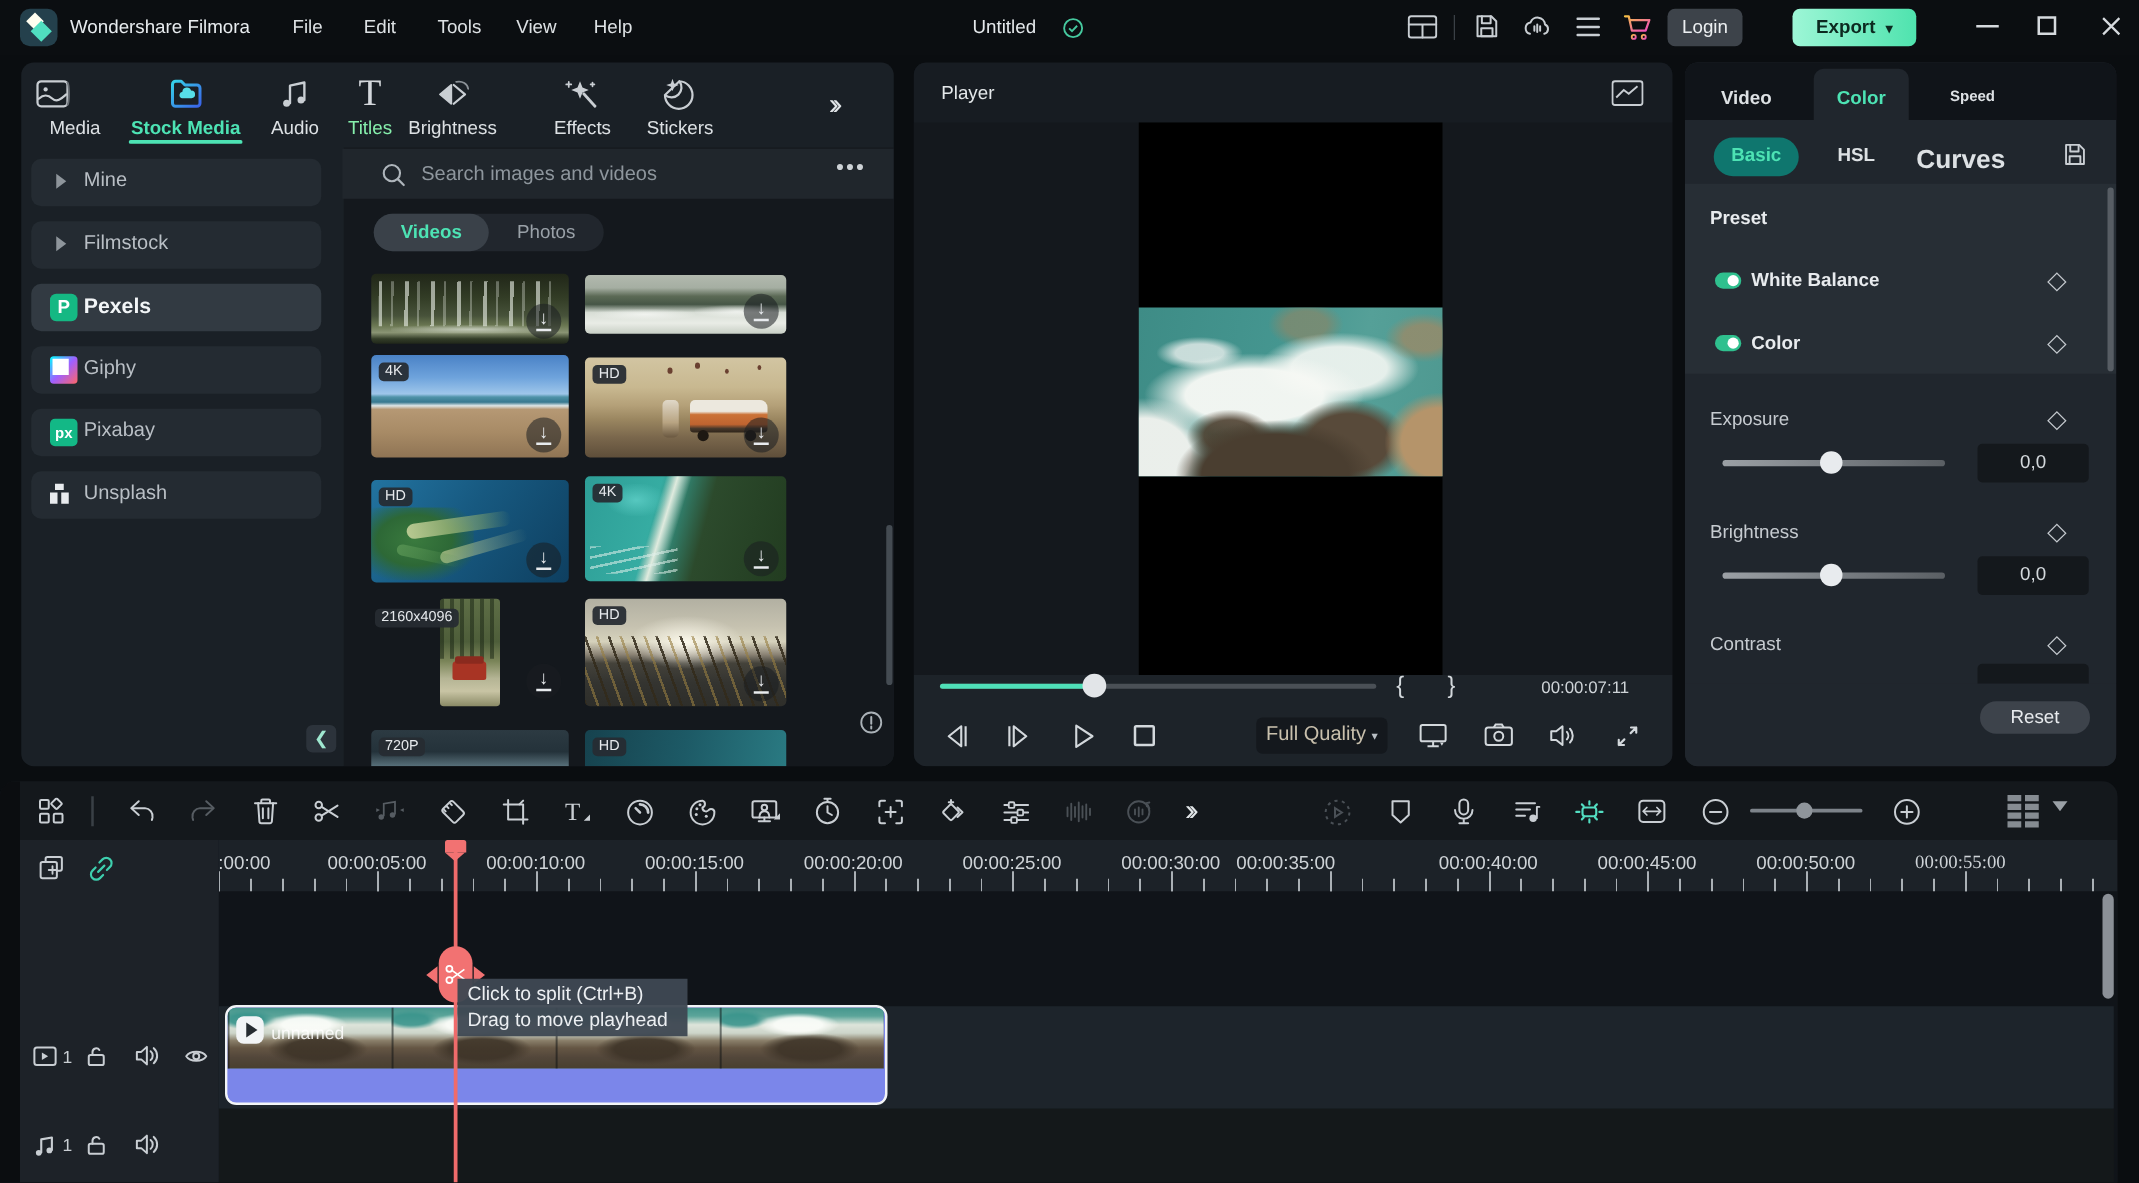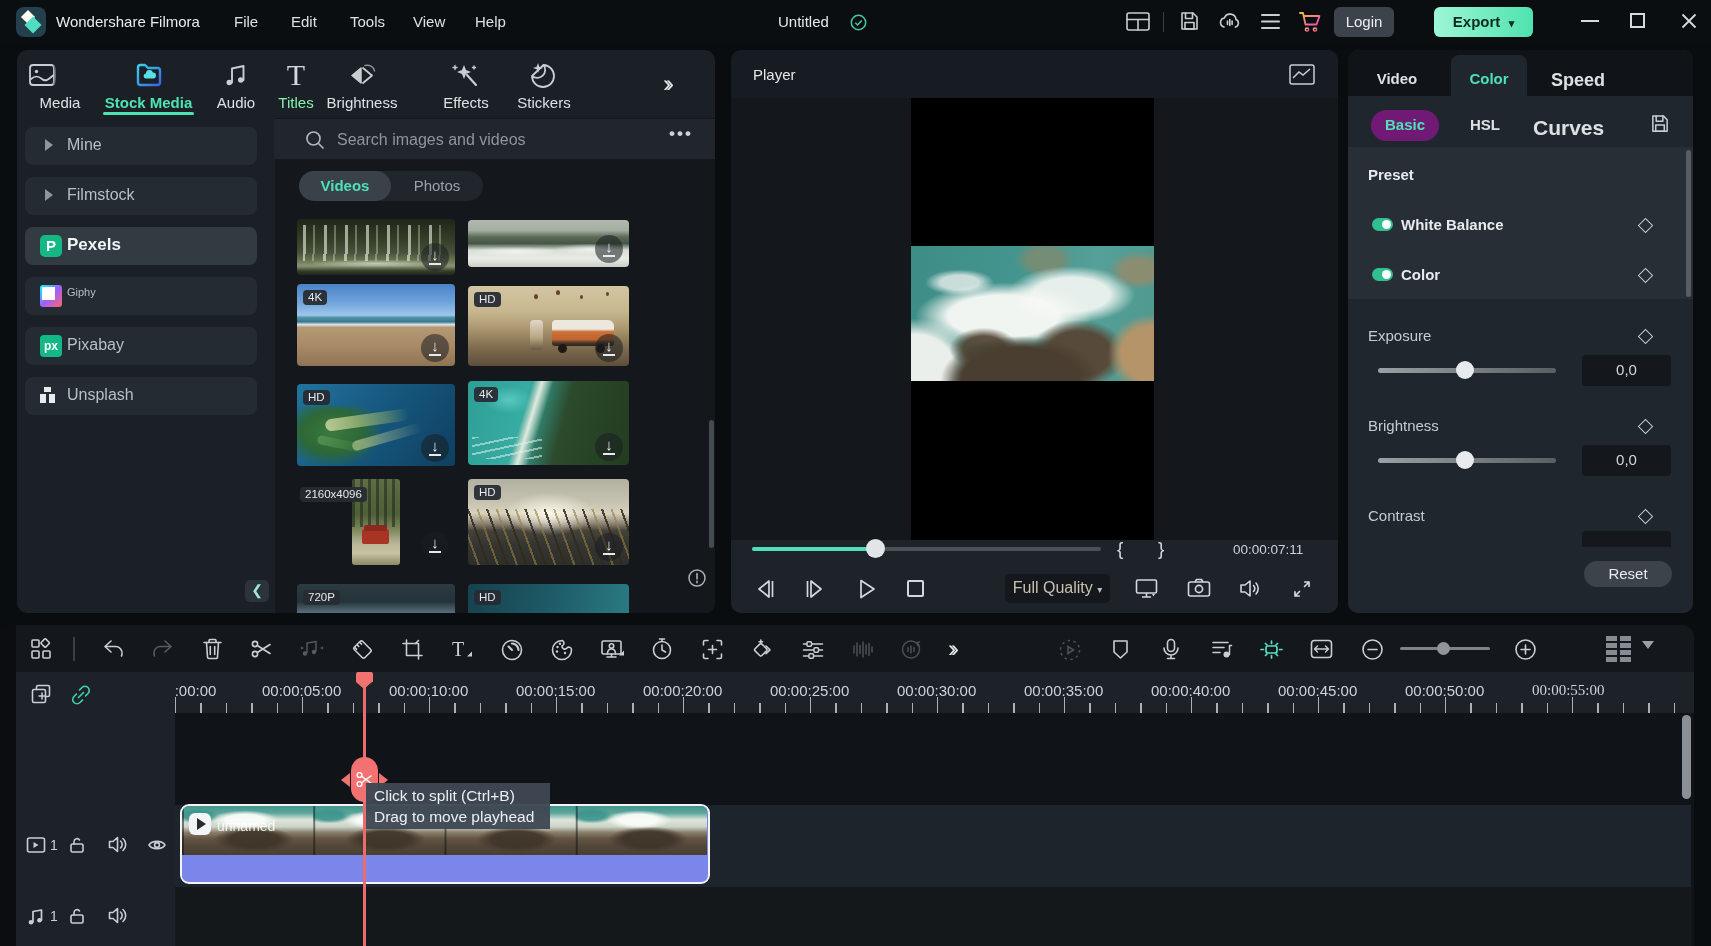--- a/index.html
+++ b/index.html
@@ -163,21 +163,21 @@
       <span class="abs" style="left:20px;top:12px;width:0;height:0;border-left:8px solid #8e959b;border-top:6px solid transparent;border-bottom:6px solid transparent;"></span>
       <span class="abs" style="left:42px;top:9px;font-size:16px;color:#b9bfc5;">Filmstock</span>
     </div>
     <div class="abs" style="left:8px;top:177px;width:232px;height:38px;background:#323a42;border-radius:8px;">
       <span class="abs" style="left:15px;top:8px;width:22px;height:22px;background:#15b883;border-radius:5px;color:#fff;font-size:15px;font-weight:bold;text-align:center;line-height:22px;">P</span>
       <span class="abs" style="left:42px;top:8px;font-size:17px;font-weight:bold;color:#f2f5f7;">Pexels</span>
     </div>
     <div class="abs" style="left:8px;top:227px;width:232px;height:38px;background:#242b32;border-radius:8px;">
       <span class="abs" style="left:15px;top:8px;width:22px;height:22px;background:linear-gradient(135deg,#0ff 0%,#9f5fff 50%,#ff6666 100%);border-radius:3px;"></span>
       <span class="abs" style="left:17px;top:10px;width:13px;height:13px;background:#fff;"></span>
-      <span class="abs" style="left:42px;top:9px;font-size:11px;color:#b9bfc5;">Giphy</span>
+      <span class="abs" style="left:42px;top:9px;font-size:16px;color:#b9bfc5;">Giphy</span>
     </div>
     <div class="abs" style="left:8px;top:277px;width:232px;height:38px;background:#242b32;border-radius:8px;">
       <span class="abs" style="left:15px;top:8px;width:22px;height:22px;background:#13b886;border-radius:4px;color:#fff;font-size:12px;font-weight:bold;text-align:center;line-height:22px;">px</span>
       <span class="abs" style="left:42px;top:9px;font-size:16px;color:#b9bfc5;">Pixabay</span>
     </div>
     <div class="abs" style="left:8px;top:327px;width:232px;height:38px;background:#242b32;border-radius:8px;">
       <span class="abs" style="left:19px;top:10px;width:7px;height:5px;background:#e8ebee;"></span>
       <span class="abs" style="left:15px;top:17px;width:6px;height:9px;background:#e8ebee;"></span>
       <span class="abs" style="left:24px;top:17px;width:6px;height:9px;background:#e8ebee;"></span>
       <span class="abs" style="left:42px;top:9px;font-size:16px;color:#b9bfc5;">Unsplash</span>
@@ -331,22 +331,22 @@
     </svg>
   </div>
 </div>
 
 <div class="abs" id="rightpanel" style="left:1348px;top:50px;width:345px;height:563px;background:#20262d;border-radius:10px;overflow:hidden;">
   <div id="rptabs">
     <div class="abs" style="left:0;top:0;width:345px;height:46px;background:#101419;"></div>
     <div class="abs" style="left:103px;top:5px;width:76px;height:41px;background:#20262d;border-radius:8px 8px 0 0;"></div>
     <div class="abs" style="left:14px;top:20px;width:70px;text-align:center;font-size:15px;font-weight:bold;color:#dde1e4;">Video</div>
     <div class="abs" style="left:106px;top:20px;width:70px;text-align:center;font-size:15px;font-weight:bold;color:#4de3b4;">Color</div>
-    <div class="abs" style="left:195px;top:20px;width:70px;text-align:center;font-size:18px;font-weight:bold;color:#dde1e4;">Speed</div>
-    <div class="abs" style="left:23px;top:60px;width:68px;height:31px;background:#701a75;border-radius:16px;
+    <div class="abs" style="left:195px;top:20px;width:70px;text-align:center;font-size:12px;font-weight:bold;color:#dde1e4;">Speed</div>
+    <div class="abs" style="left:23px;top:60px;width:68px;height:31px;background:#0f766e;border-radius:16px;
          font-size:15px;font-weight:bold;color:#4de3b4;text-align:center;line-height:30px;">Basic</div>
     <div class="abs" style="left:112px;top:66px;width:50px;text-align:center;font-size:15px;font-weight:bold;color:#dde1e4;">HSL</div>
     <div class="abs" style="left:185px;top:66px;width:70px;text-align:right;font-size:21px;font-weight:bold;color:#dde1e4;">Curves</div>
     <svg class="abs ic" style="left:302px;top:64px;" width="20" height="20" viewBox="0 0 21 21">
       <path d="M3 2 H14 L18 6 V18 H3 Z"></path>
         <path d="M6.5 2 V7.5 H13.5 V2"></path>
         <rect x="6" y="11.5" width="9" height="6.5"></rect>
     </svg>
   </div>
   <div id="rpbody">
@@ -563,21 +563,21 @@
     </svg>
 
     <div class="abs" style="left:175px;top:57px;width:1519px;height:17px;overflow:hidden;font-size:15px;color:#ced3d7;">
       <span class="abs" style="left:-17px;">00:00:00</span>
         <span class="abs" style="left:87px;">00:00:05:00</span>
         <span class="abs" style="left:214px;">00:00:10:00</span>
         <span class="abs" style="left:341px;">00:00:15:00</span>
         <span class="abs" style="left:468px;">00:00:20:00</span>
         <span class="abs" style="left:595px;">00:00:25:00</span>
         <span class="abs" style="left:722px;">00:00:30:00</span>
-        <span class="abs" style="left:849px;">00:00:35:00</span>
+        <span class="abs" style="left:814px;">00:00:35:00</span>
         <span class="abs" style="left:976px;">00:00:40:00</span>
         <span class="abs" style="left:1103px;">00:00:45:00</span>
         <span class="abs" style="left:1230px;">00:00:50:00</span>
         <span class="abs" style="left:1357px;font-family:Liberation Serif, serif;">00:00:55:00</span>
     </div>
     <div class="abs" style="left:175px;top:78px;width:1519px;height:10px;
       background:repeating-linear-gradient(90deg, #aab0b5 0 1.4px, transparent 1.4px 25.4px);"></div>
     <div class="abs" style="left:175px;top:72px;width:1519px;height:16px;
       background:repeating-linear-gradient(90deg, #aab0b5 0 1.4px, transparent 1.4px 127px);"></div>
 

